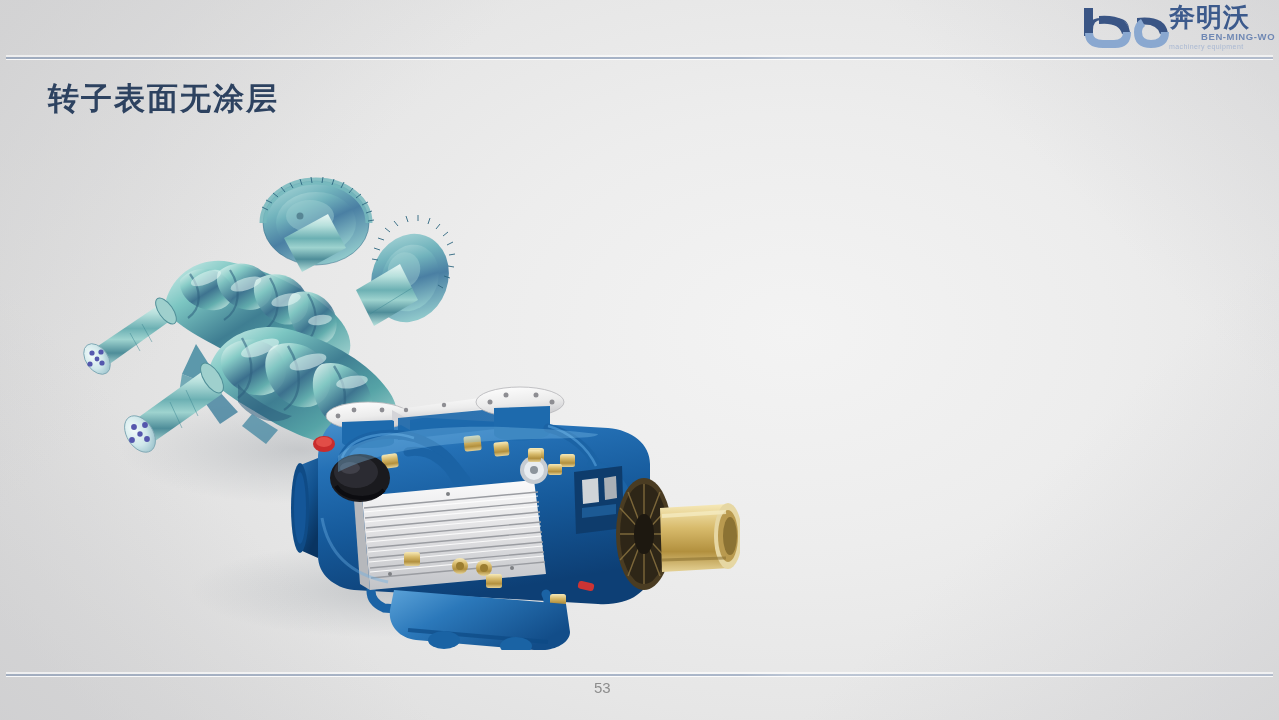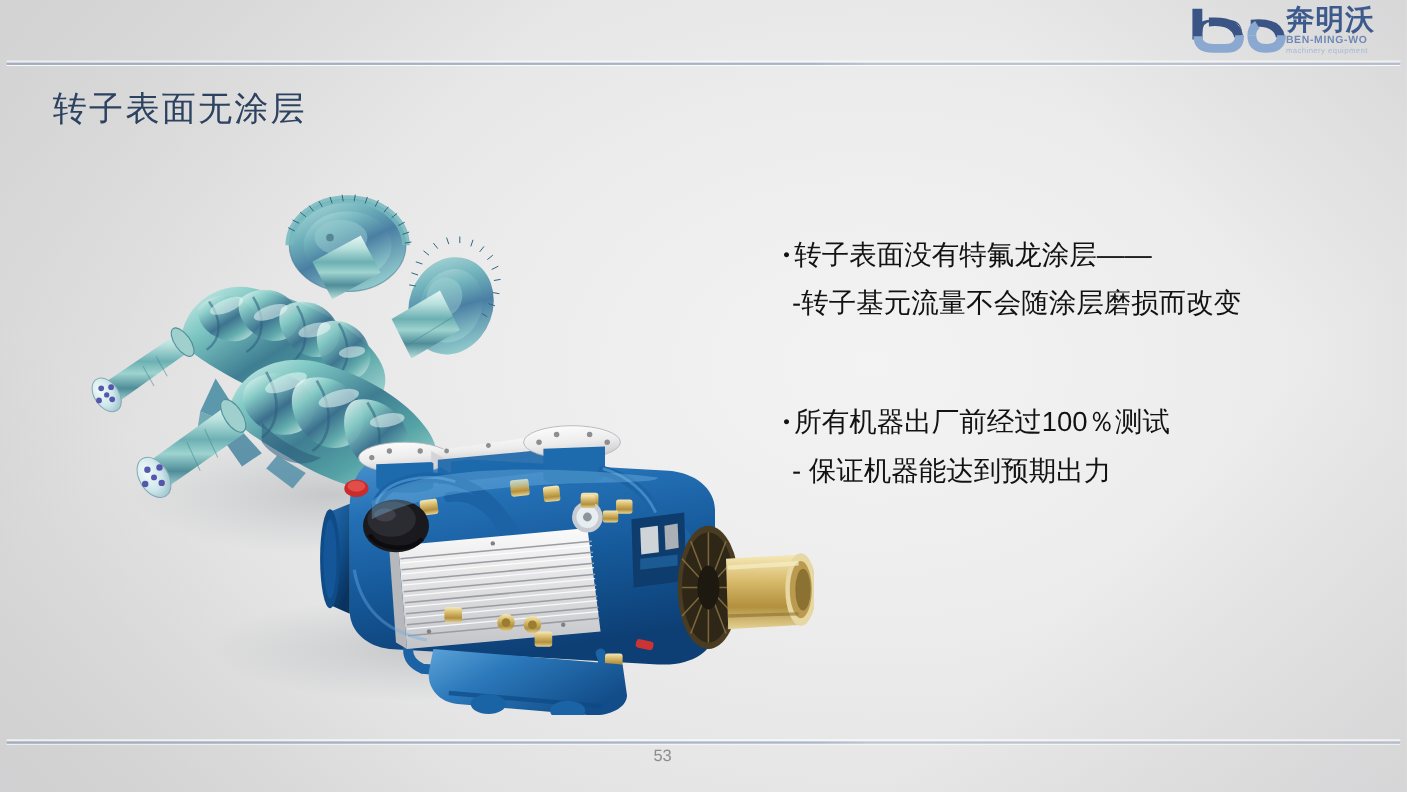--- a/index.html
+++ b/index.html
@@ -78,35 +78,36 @@
     line-height: 27px;
     white-space: nowrap;
   }
   .logo-en {
     font-size: 9.5px;
     font-weight: bold;
     color: #6f88b4;
     letter-spacing: 0.6px;
     line-height: 11px;
     white-space: nowrap;
+    padding-left: 32px;
   }
   .logo-sub {
     font-size: 7px;
     color: #a9b8d2;
     letter-spacing: 0.4px;
     line-height: 9px;
     white-space: nowrap;
   }
 
   
   .slide-title {
     position: absolute;
     left: 48px; top: 78px;
     font-size: 31px;
-    font-weight: normal;
+    font-weight: bold;
     color: #2d4260;
     letter-spacing: 2px;
     white-space: nowrap;
   }
 
   
   .body-text {
     position: absolute;
     left: 712px; top: 210px;
     width: 540px;
@@ -609,31 +610,18 @@
 
           <rect x="280" y="214" width="16" height="8" rx="3" fill="#cc3434" transform="rotate(12 288 218)"></rect>
         </g>
 
         <path d="M40 88 C70 58, 180 52, 300 66 C300 74, 200 66, 110 82 C78 88, 56 96, 40 104 Z" fill="#7fc0ea" opacity="0.35"></path>
         <path d="M24 150 C30 184, 50 206, 90 214" fill="none" stroke="#6bb0e4" stroke-width="3" opacity="0.4"></path>
       </g>
     </svg>
   </div>
 
-  <div class="body-text">
-
-    <div class="bullet-group">
-      <div class="bullet-line lead">转子表面没有特氟龙涂层——</div>
-      <div class="bullet-line sub">-转子基元流量不会随涂层磨损而改变</div>
-    </div>
-
-    <div class="bullet-group">
-      <div class="bullet-line lead">所有机器出厂前经过100％测试</div>
-      <div class="bullet-line sub">- 保证机器能达到预期出力</div>
-    </div>
-
-  </div>
 
   <div class="footer-rule-hi"></div>
   <div class="footer-rule"></div>
   <div class="page-number">53</div>
 
 </div>
 
 </body></html>

